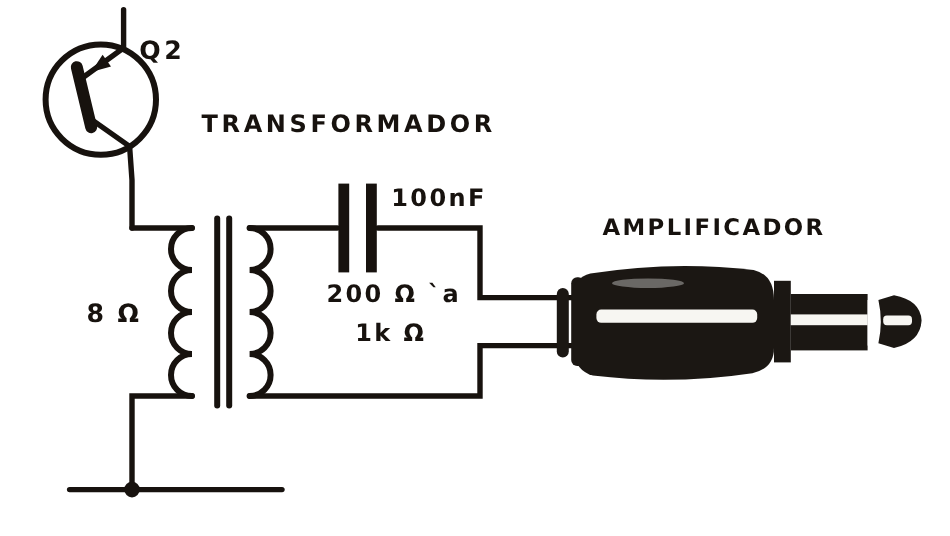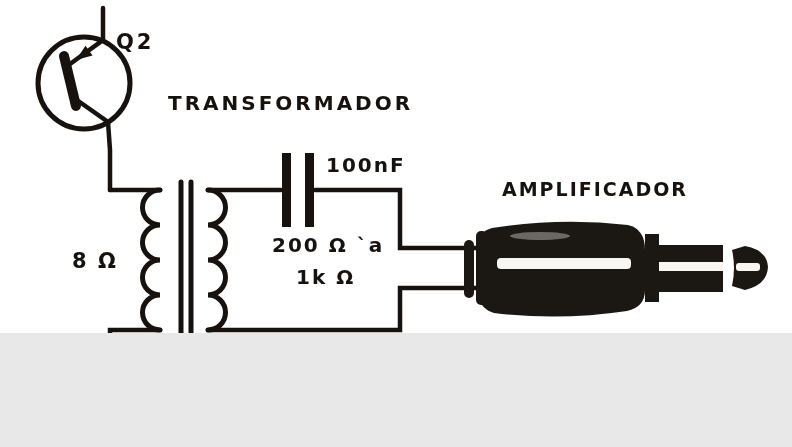--- a/index.html
+++ b/index.html
@@ -1,18 +1,18 @@
 <!DOCTYPE html>
 <html><head>
 <meta charset="utf-8">
 <style>
   html,body{margin:0;padding:0;background:#e8e8e8;}
   .canvas{
     position:relative;
-    width:792px;height:333px;
+    width:792px;height:447px;
     background:#ffffff;
     overflow:hidden;
     font-family:"DejaVu Sans",sans-serif;
   }
   svg{display:block;}
   .wire{stroke:#17120e;stroke-width:4.5;fill:none;stroke-linecap:round;}
   .sym{stroke:#17120e;stroke-width:5;fill:none;stroke-linecap:round;}
   .thick{stroke:#17120e;stroke-width:10;fill:none;stroke-linecap:round;}
   .inkfill{fill:#17120e;stroke:none;}
   .plugfill{fill:#1b1713;stroke:none;}

